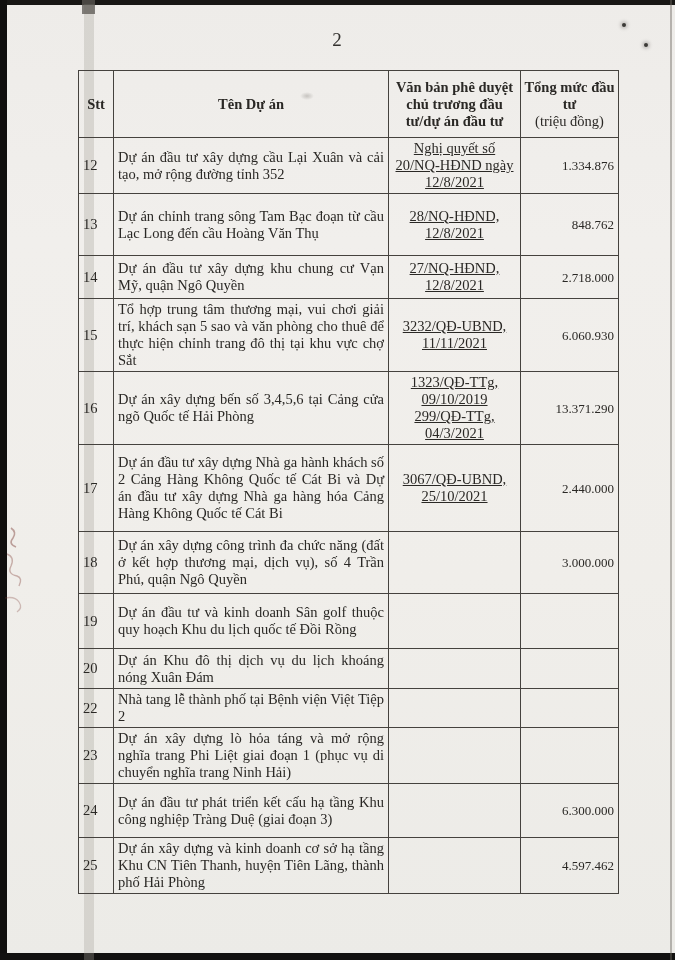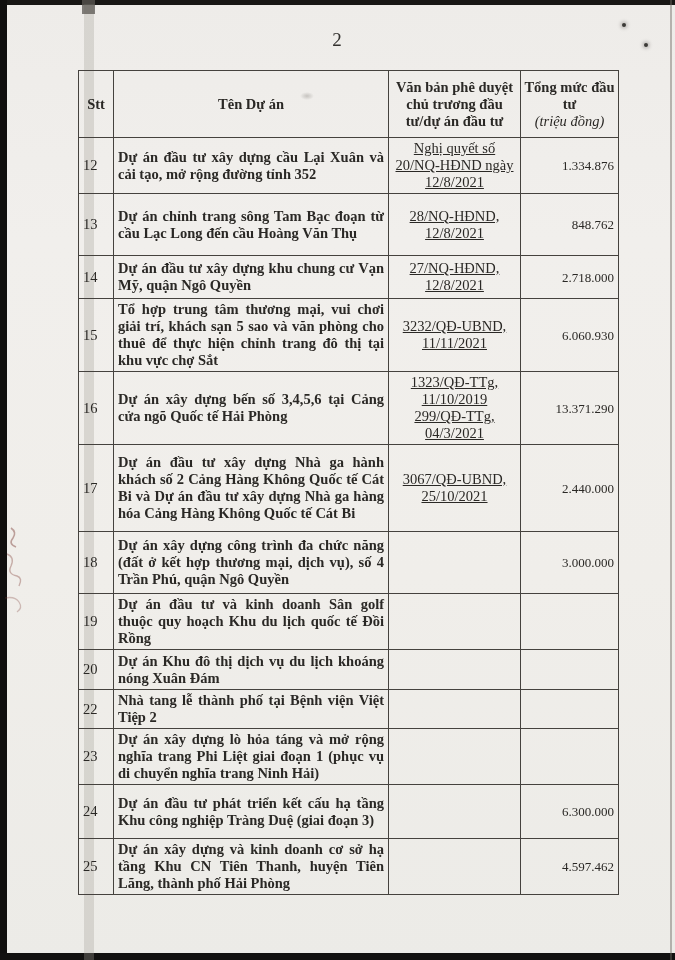--- a/index.html
+++ b/index.html
@@ -41,23 +41,23 @@
     font-size:14.5px; line-height:17px;
   }
   .doc-table td, .doc-table th {
     border:1px solid #45423e;
     vertical-align:middle;
     padding:2px 4px;
     overflow:hidden;
   }
   .doc-table thead tr { height:67px; }
   .doc-table th { font-weight:bold; padding:2px 3px; }
-  .th-unit { display:block; font-weight:normal;font-style:italic; }
+  .th-unit { display:block; font-weight:normal; }
   .stt-cell    { text-align:left; }
-  .name-cell   { text-align:justify; padding:2px 7px 2px 8px;font-weight:bold; }
+  .name-cell   { text-align:justify; padding:2px 7px 2px 8px; }
   .doc-cell    { text-align:center; white-space:pre-line;text-decoration:underline; }
   .amount-cell { text-align:right; padding-right:9px; font-size:13px; }
 
   
   tbody tr:nth-child(1)  { height:53px; }
   tbody tr:nth-child(2)  { height:62px; }
   tbody tr:nth-child(3)  { height:43px; }
   tbody tr:nth-child(4)  { height:70px; }
   tbody tr:nth-child(5)  { height:68px; }
   tbody tr:nth-child(6)  { height:87px; }
@@ -137,21 +137,21 @@
           <td class="stt-cell">15</td>
           <td class="name-cell">Tổ hợp trung tâm thương mại, vui chơi giải trí, khách sạn 5 sao và văn phòng cho thuê để thực hiện chỉnh trang đô thị tại khu vực chợ Sắt</td>
           <td class="doc-cell">3232/QĐ-UBND,
 11/11/2021</td>
           <td class="amount-cell">6.060.930</td>
         </tr>
         <tr>
           <td class="stt-cell">16</td>
           <td class="name-cell">Dự án xây dựng bến số 3,4,5,6 tại Cảng cửa ngõ Quốc tế Hải Phòng</td>
           <td class="doc-cell">1323/QĐ-TTg,
-11/10/2019
+09/10/2019
 299/QĐ-TTg,
 04/3/2021</td>
           <td class="amount-cell">13.371.290</td>
         </tr>
         <tr>
           <td class="stt-cell">17</td>
           <td class="name-cell">Dự án đầu tư xây dựng Nhà ga hành khách số 2 Cảng Hàng Không Quốc tế Cát Bi và Dự án đầu tư xây dựng Nhà ga hàng hóa Cảng Hàng Không Quốc tế Cát Bi</td>
           <td class="doc-cell">3067/QĐ-UBND,
 25/10/2021</td>
           <td class="amount-cell">2.440.000</td>

